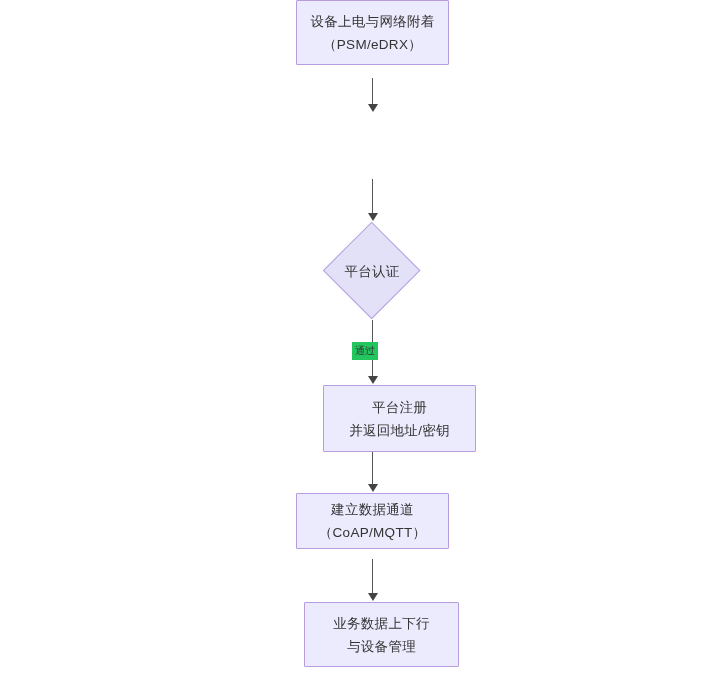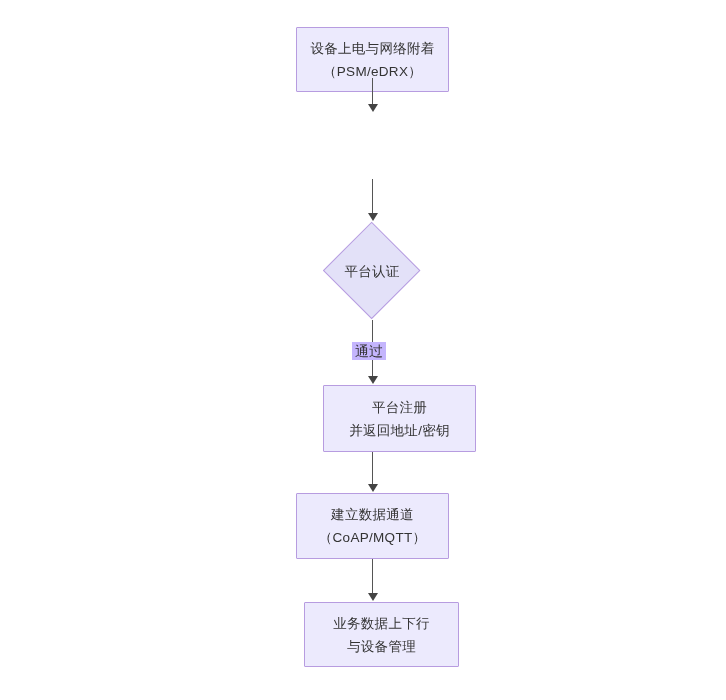--- a/index.html
+++ b/index.html
@@ -90,35 +90,35 @@
     position: absolute;
     width: 0;
     height: 0;
     border-left: 5px solid transparent;
     border-right: 5px solid transparent;
     border-top: 8px solid #444444;
   }
 
   .edge-label {
     position: absolute;
-    font-size: 14px;
+    font-size: 10px;
     line-height: 16px;
     color: #333333;
-    background: #c4b5fd;
+    background: #22c55e;
     padding: 1px 3px;
     white-space: nowrap;
     user-select: none;
   }
 </style>
 </head>
 <body>
 
 <div id="flow-canvas">
 
-  <div class="node node-box" style="left:296px; top:27px; width:153px; height:65px;">
+  <div class="node node-box" style="left:296px; top:0; width:153px; height:65px;">
     <div class="node-label"><span>设备上电与网络附着
 （PSM/eDRX）</span></div>
   </div>
 
   <div class="edge-line" style="left:372px; top:78px; height:27px;"></div>
   <div class="edge-arrow" style="left:367.5px; top:104px;"></div>
 
 
   <div class="edge-line" style="left:372px; top:179px; height:36px;"></div>
   <div class="edge-arrow" style="left:367.5px; top:213px;"></div>
@@ -135,21 +135,21 @@
   <div class="edge-arrow" style="left:367.5px; top:376px;"></div>
 
   <div class="node node-box" style="left:296px; top:385px; width:153px; height:67px;margin-left:27px;">
     <div class="node-label"><span>平台注册
 并返回地址/密钥</span></div>
   </div>
 
   <div class="edge-line" style="left:372px; top:452px; height:33px;"></div>
   <div class="edge-arrow" style="left:367.5px; top:484px;"></div>
 
-  <div class="node node-box" style="left:296px; top:493px; width:153px; height:66px;">
+  <div class="node node-box" style="left:296px; top:493px; width:153px; height:56px;">
     <div class="node-label"><span>建立数据通道
 （CoAP/MQTT）</span></div>
   </div>
 
   <div class="edge-line" style="left:372px; top:559px; height:35px;"></div>
   <div class="edge-arrow" style="left:367.5px; top:593px;"></div>
 
   <div class="node node-box" style="left:304px; top:602px; width:155px; height:65px;">
     <div class="node-label"><span>业务数据上下行
 与设备管理</span></div>

